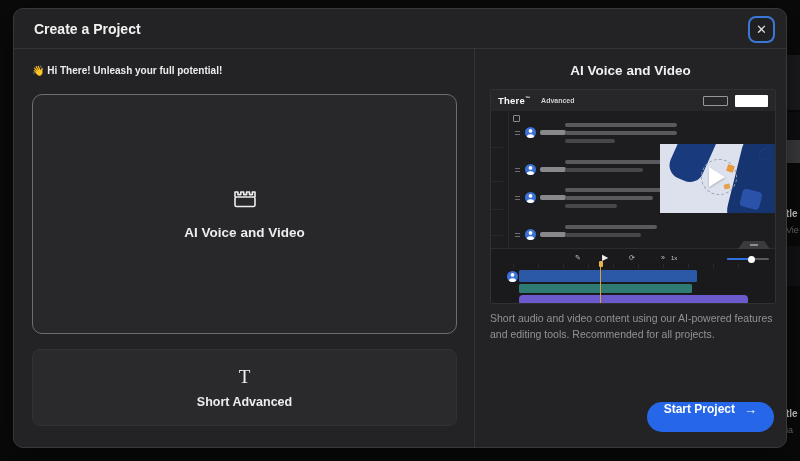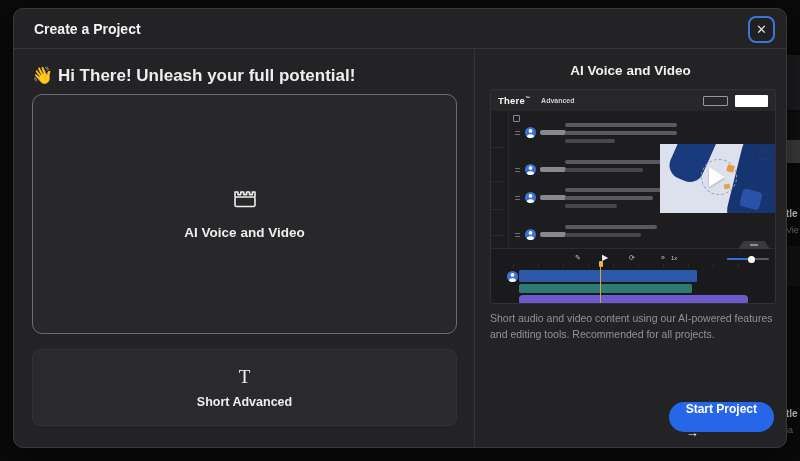--- a/index.html
+++ b/index.html
@@ -37,21 +37,21 @@
   .close-btn {
     position:absolute; right:11px; top:7px; width:27px; height:27px;
     border:2px solid #3b77d6; border-radius:8px; background:#202022;
     color:#dedee0; font-size:13px; line-height:23px; text-align:center; cursor:pointer;
   }
   .modal-body { position:absolute; left:0; top:40px; right:0; bottom:0; }
   .v-divider { position:absolute; left:460px; top:0; bottom:0; width:1px; background:#343436; }
 
   
   .left-col { position:absolute; left:0; top:0; width:460px; bottom:0; }
-  .greeting { position:absolute; left:18px; top:16px; font-size:17px; font-weight:bold; color:#ededee; }
+  .greeting { position:absolute; left:18px; top:16px; font-size:10px; font-weight:bold; color:#ededee; }
   .main-card {
     position:absolute; left:18px; top:45px; width:425px; height:240px;
     background:#28282a; border:1px solid #6d6d70; border-radius:10px;
     display:flex; flex-direction:column; align-items:center; justify-content:center; gap:16px;
     cursor:pointer;
   }
   .main-card-label { font-size:13.5px; font-weight:bold; color:#ededee; }
   .small-cards { position:absolute; left:18px; top:300px; width:425px; display:flex; gap:16px; }
   .small-card {
     flex:1; height:77px; background:#2a2a2c; border:1px solid #323234; border-radius:8px;
@@ -125,21 +125,21 @@
   .track.purple { left:28px; top:46px; width:229px; height:10px; border-radius:4px; }
   .playhead { position:absolute; left:109px; top:12px; width:1px; height:42px; background:#d9a43c; z-index:4; }
   .playhead i { position:absolute; left:-1.5px; top:0; width:4px; height:6px; background:#e8b34a; border-radius:1px; display:block; }
 
   .desc { position:absolute; left:15px; top:262px; width:288px; font-size:10.5px; line-height:1.5; color:#929296; }
 
   .start-btn {
     position:absolute; right:12px; bottom:15px; height:30px; padding:0 17px;
     border:none; border-radius:16px; background:#2666e8; color:#ffffff;
     font-family:inherit; font-size:12px; font-weight:bold;
-    display:flex; align-items:flex-start; gap:9px; cursor:pointer;flex-direction:column;
+    display:flex; align-items:flex-start; gap:9px; cursor:pointer;
   }
   .start-arrow { font-size:13px; font-weight:bold; }
 
   svg.person { display:block; width:100%; height:100%; }
 </style>
 </head>
 <body>
 
 <div class="bg-thumb1"></div>
 <div class="bg-thumb2"></div>

